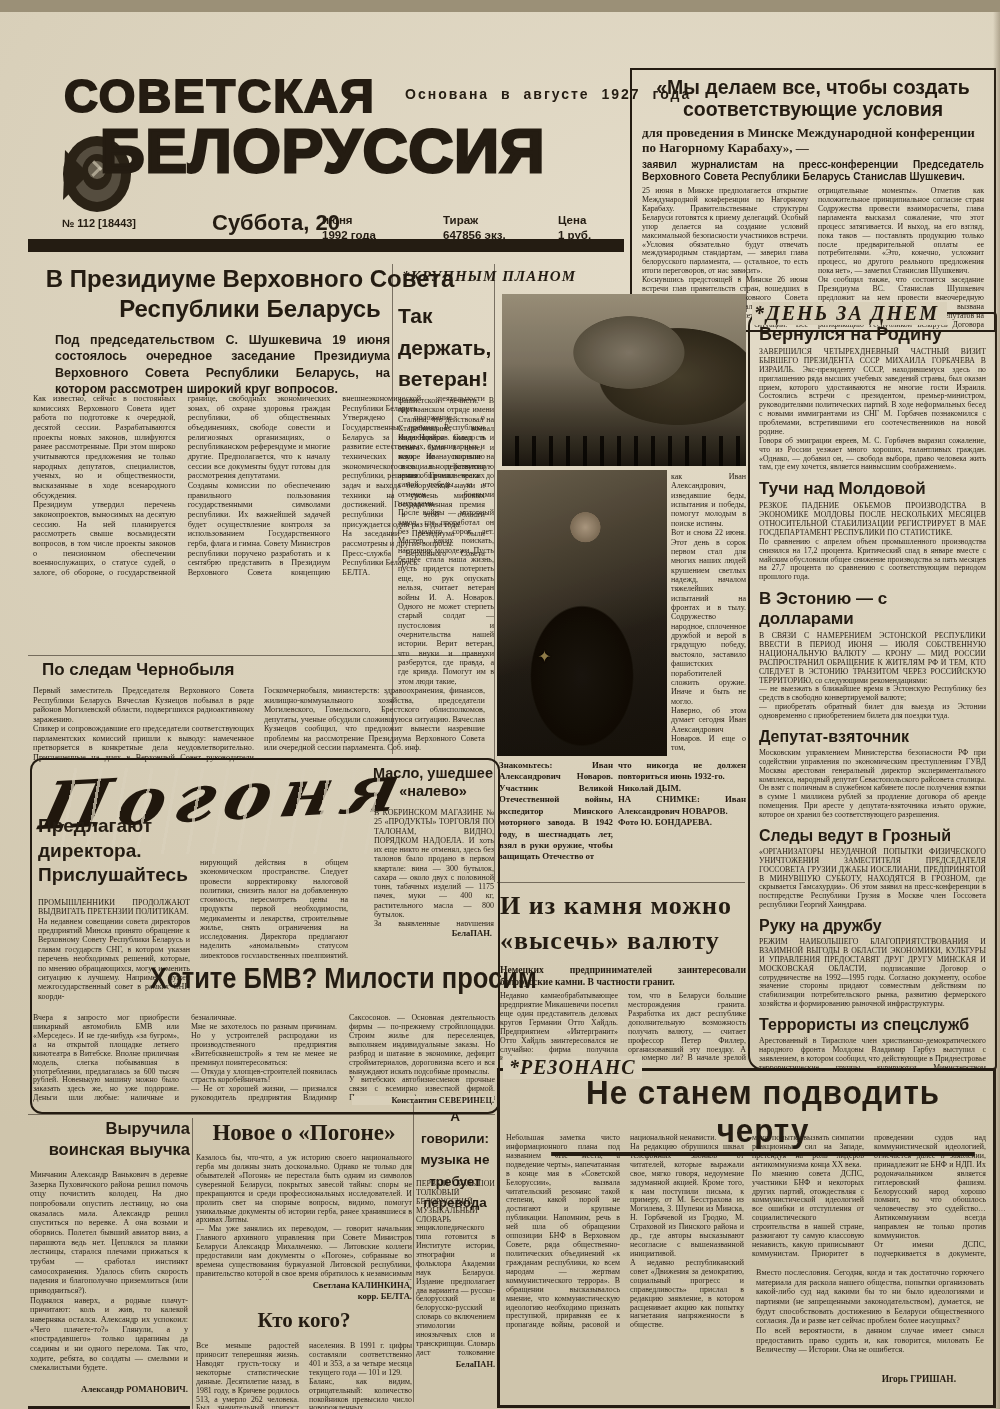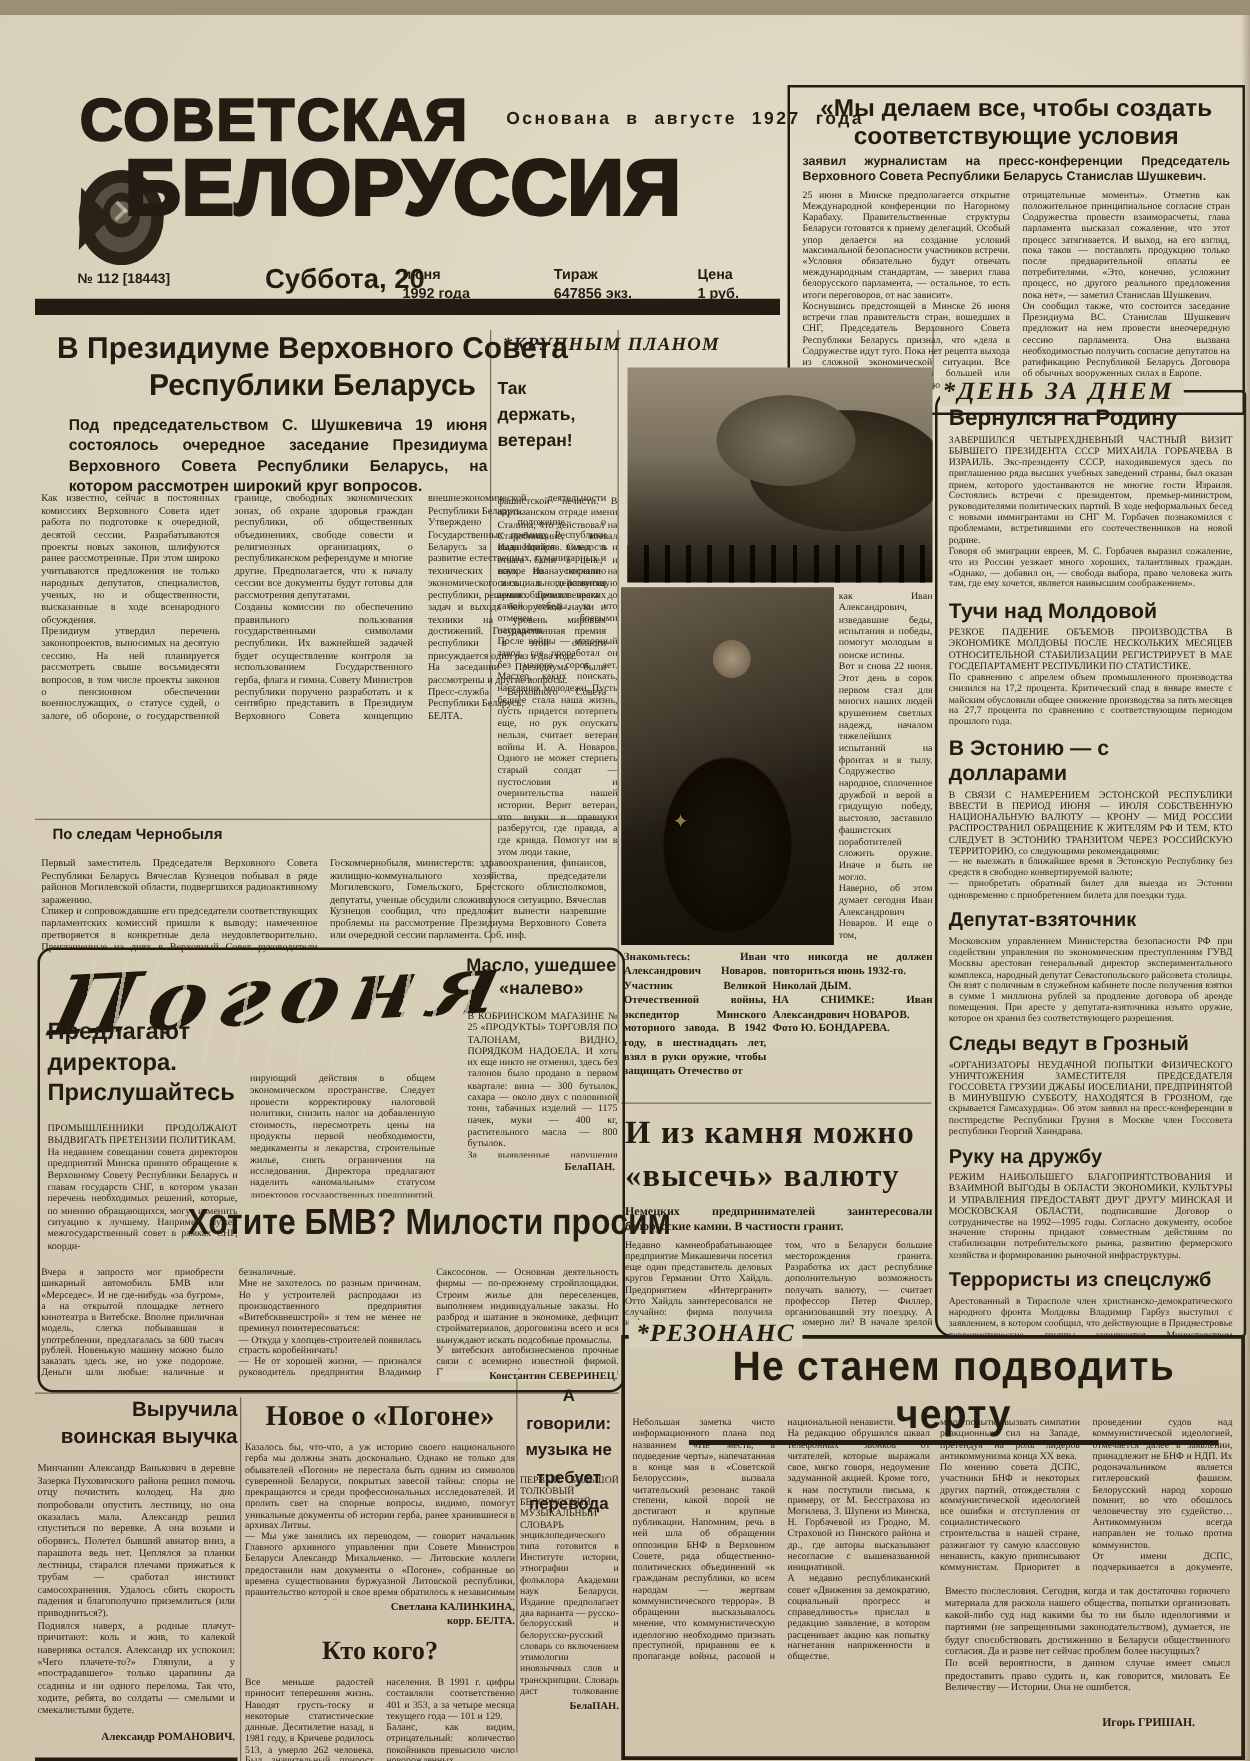--- a/index.html
+++ b/index.html
@@ -75,43 +75,45 @@
 1992 года</div>
   <div class="abs sans b pre" style="left:443px;top:201px;font-size:11.5px;line-height:1.3;">Тираж
 647856 экз.</div>
   <div class="abs sans b pre" style="left:558px;top:201px;font-size:11.5px;line-height:1.3;">Цена
 1 руб.</div>
   <div class="abs ink" style="left:28px;top:227px;width:596px;height:13px;"></div>
 
   <div class="abs boxed" style="left:630px;top:56px;width:366px;height:264px;padding:6px 10px;box-sizing:border-box;overflow:hidden;">
     <div class="sans b ctr pre" style="font-size:19.5px;line-height:1.15;">«Мы делаем все, чтобы создать
 соответствующие условия</div>
+    <div class="serif b pre" style="font-size:13px;line-height:1.2;margin-top:4px;">для проведения в Минске Международной конференции
+по Нагорному Карабаху», —</div>
     <div class="sans b jst" style="font-size:10px;line-height:1.2;margin-top:3px;">заявил журналистам на пресс-конференции Председатель Верховного Совета Республики Беларусь Станислав Шушкевич.</div>
     <div class="body-txt cols2 pre" style="font-size:7.9px;line-height:1.13;margin-top:4px;">25 июня в Минске предполагается открытие Международной конференции по Нагорному Карабаху. Правительственные структуры Беларуси готовятся к приему делегаций. Особый упор делается на создание условий максимальной безопасности участников встречи. «Условия обязательно будут отвечать международным стандартам, — заверил глава белорусского парламента, — остальное, то есть итоги переговоров, от нас зависит».
 Коснувшись предстоящей в Минске 26 июня встречи глав правительств стран, вошедших в СНГ, Председатель Верховного Совета Республики Беларусь признал, что «дела в Содружестве идут туго. Пока нет рецепта выхода из сложной экономической ситуации. Все предложенные варианты в большей или меньшей степени заключают в себе и отрицательные моменты». Отметив как положительное принципиальное согласие стран Содружества провести взаиморасчеты, глава парламента высказал сожаление, что этот процесс затягивается. И выход, на его взгляд, пока таков — поставлять продукцию только после предварительной оплаты ее потребителями. «Это, конечно, усложнит процесс, но другого реального предложения пока нет», — заметил Станислав Шушкевич.
 Он сообщил также, что состоится заседание Президиума ВС. Станислав Шушкевич предложит на нем провести внеочередную сессию парламента. Она вызвана необходимостью получить согласие депутатов на ратификацию Республикой Беларусь Договора об обычных вооруженных силах в Европе.</div>
   </div>
 
   <div class="abs sans b ctr pre" style="left:38px;top:252px;width:424px;font-size:24px;line-height:1.25;">В Президиуме Верховного Совета
 Республики Беларусь</div>
   <div class="abs sans b jst" style="left:55px;top:320px;width:335px;font-size:12.5px;line-height:1.3;">Под председательством С. Шушкевича 19 июня состоялось очередное заседание Президиума Верховного Совета Республики Беларусь, на котором рассмотрен широкий круг вопросов.</div>
   <div class="abs body-txt cols3 pre" style="left:33px;top:382px;width:452px;height:258px;font-size:8.2px;line-height:1.18;overflow:hidden;">Как известно, сейчас в постоянных комиссиях Верховного Совета идет работа по подготовке к очередной, десятой сессии. Разрабатываются проекты новых законов, шлифуются ранее рассмотренные. При этом широко учитываются предложения не только народных депутатов, специалистов, ученых, но и общественности, высказанные в ходе всенародного обсуждения.
 Президиум утвердил перечень законопроектов, выносимых на десятую сессию. На ней планируется рассмотреть свыше восьмидесяти вопросов, в том числе проекты законов о пенсионном обеспечении военнослужащих, о статусе судей, о залоге, об обороне, о государственной границе, свободных экономических зонах, об охране здоровья граждан республики, об общественных объединениях, свободе совести и религиозных организациях, о республиканском референдуме и многие другие. Предполагается, что к началу сессии все документы будут готовы для рассмотрения депутатами.
 Созданы комиссии по обеспечению правильного пользования государственными символами республики. Их важнейшей задачей будет осуществление контроля за использованием Государственного герба, флага и гимна. Совету Министров республики поручено разработать и к сентябрю представить в Президиум Верховного Совета концепцию внешнеэкономической деятельности Республики Беларусь.
 Утверждено положение о Государственных премиях Республики Беларусь за выдающийся вклад в развитие естественных, гуманитарных и технических наук по ускорению экономического и социального развития республики, решения общечеловеческих задач и выхода белорусской науки и техники на уровень мировых достижений. Государственная премия республики в этой области присуждается один раз в два года.
 На заседании Президиума были рассмотрены и другие вопросы.
 Пресс-служба Верховного Совета Республики Беларусь.
 БЕЛТА.</div>
 
-  <div class="abs sans b" style="left:42px;top:648px;font-size:12px;text-align:right;">По следам Чернобыля</div>
+  <div class="abs sans b" style="left:42px;top:648px;font-size:17px;text-align:right;">По следам Чернобыля</div>
   <div class="abs body-txt cols2 pre" style="left:33px;top:674px;width:452px;height:86px;font-size:8.2px;line-height:1.16;overflow:hidden;">Первый заместитель Председателя Верховного Совета Республики Беларусь Вячеслав Кузнецов побывал в ряде районов Могилевской области, подвергшихся радиоактивному заражению.
 Спикер и сопровождавшие его председатели соответствующих парламентских комиссий пришли к выводу: намеченное претворяется в конкретные дела неудовлетворительно. Приглашенные на днях в Верховный Совет руководители Госкомчернобыля, министерств: здравоохранения, финансов, жилищно-коммунального хозяйства, председатели Могилевского, Гомельского, Брестского облисполкомов, депутаты, ученые обсудили сложившуюся ситуацию. Вячеслав Кузнецов сообщил, что предложит вынести назревшие проблемы на рассмотрение Президиума Верховного Совета или очередной сессии парламента.   Соб. инф.</div>
 
   <div class="abs serif b i" style="left:402px;top:256px;font-size:15px;letter-spacing:1px;">*КРУПНЫМ ПЛАНОМ</div>
-  <div class="abs sans b pre" style="left:398px;top:288px;width:100px;font-size:14px;line-height:1.5;">Так
+  <div class="abs sans b pre" style="left:398px;top:288px;width:100px;font-size:21px;line-height:1.5;">Так
 держать,
 ветеран!</div>
   <div class="abs photo monument" style="left:502px;top:282px;width:244px;height:172px;"></div>
   <div class="abs body-txt pre" style="left:398px;top:384px;width:96px;height:358px;font-size:8px;line-height:1.17;overflow:hidden;">фашистской нечисти. В партизанском отряде имени Сталина, что действовал на Старобинщине, воевал Иван Новаров. Смелость и отвага были в цене, и вскоре Ивана послали на связь в действующую армию. Громил врага до самой победы, за что отмечен боевыми наградами.
 После войны — моторный завод, где проработал он без малого сорок лет. Мастер, каких поискать, наставник молодежи. Пусть беднее стала наша жизнь, пусть придется потерпеть еще, но рук опускать нельзя, считает ветеран войны И. А. Новаров. Одного не может стерпеть старый солдат — пустословия и очернительства нашей истории. Верит ветеран, что внуки и правнуки разберутся, где правда, а где кривда. Помогут им в этом люди такие,</div>
   <div class="abs photo portrait" style="left:497px;top:458px;width:170px;height:286px;">
     <span class="medal">✦</span>
   </div>
   <div class="abs body-txt pre" style="left:671px;top:460px;width:75px;height:284px;font-size:8px;line-height:1.17;overflow:hidden;">как Иван Александрович, изведавшие беды, испытания и победы, помогут молодым в поиске истины.
 Вот и снова 22 июня. Этот день в сорок первом стал для многих наших людей крушением светлых надежд, началом тяжелейших испытаний на фронтах и в тылу. Содружество народное, сплоченное дружбой и верой в грядущую победу, выстояло, заставило фашистских поработителей сложить оружие. Иначе и быть не могло.

